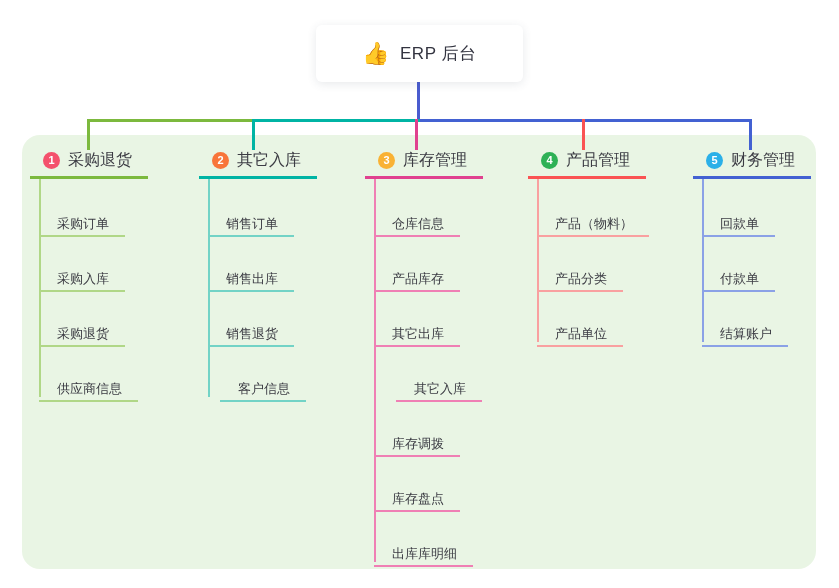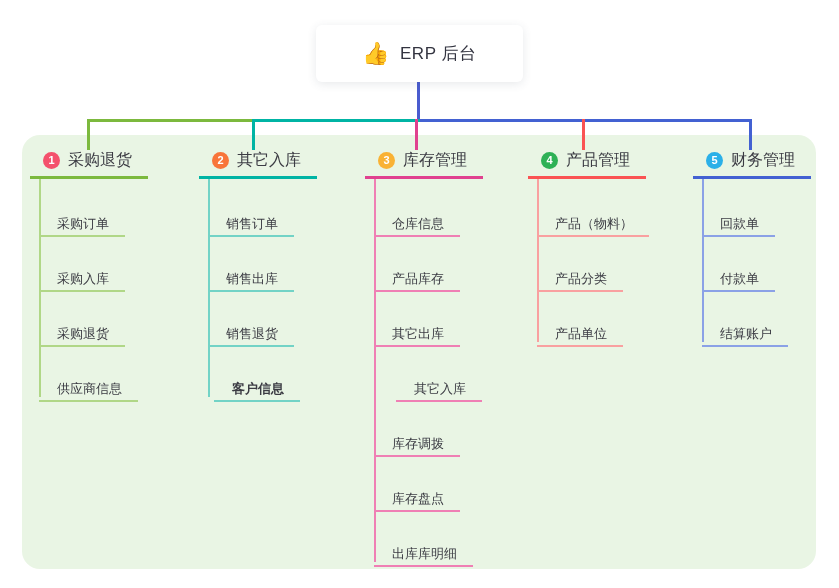--- a/index.html
+++ b/index.html
@@ -68,21 +68,21 @@
   </div>
       <div class="child-node" style="left: 208px; top: 204px; border-bottom-color: rgb(114, 211, 198);">
     <span class="child-label">销售订单</span>
   </div>
       <div class="child-node" style="left: 208px; top: 259px; border-bottom-color: rgb(114, 211, 198);">
     <span class="child-label">销售出库</span>
   </div>
       <div class="child-node" style="left: 208px; top: 314px; border-bottom-color: rgb(114, 211, 198);">
     <span class="child-label">销售退货</span>
   </div>
-      <div class="child-node" style="left: 214px; top: 369px; border-bottom-color: rgb(114, 211, 198); font-weight: bold;">
+      <div class="child-node" style="left: 220px; top: 369px; border-bottom-color: rgb(114, 211, 198);">
     <span class="child-label">客户信息</span>
   </div>
       <div class="branch-title" style="left: 365px; top: 147px; border-bottom-color: rgb(224, 65, 143);">
     <span class="badge" style="background: rgb(249, 178, 52);">3</span>
     <span class="branch-label">库存管理</span>
   </div>
       <div class="child-node" style="left: 374px; top: 204px; border-bottom-color: rgb(239, 127, 180);">
     <span class="child-label">仓库信息</span>
   </div>
       <div class="child-node" style="left: 374px; top: 259px; border-bottom-color: rgb(239, 127, 180);">

